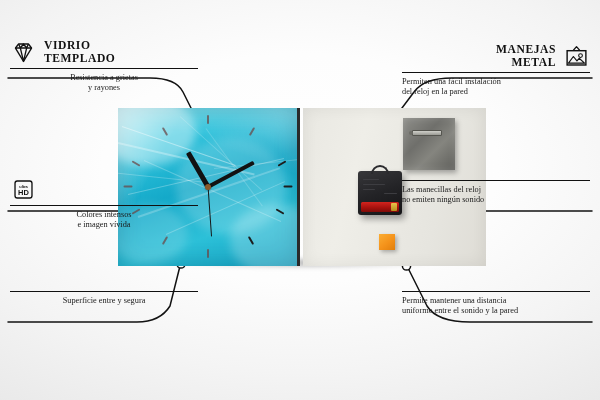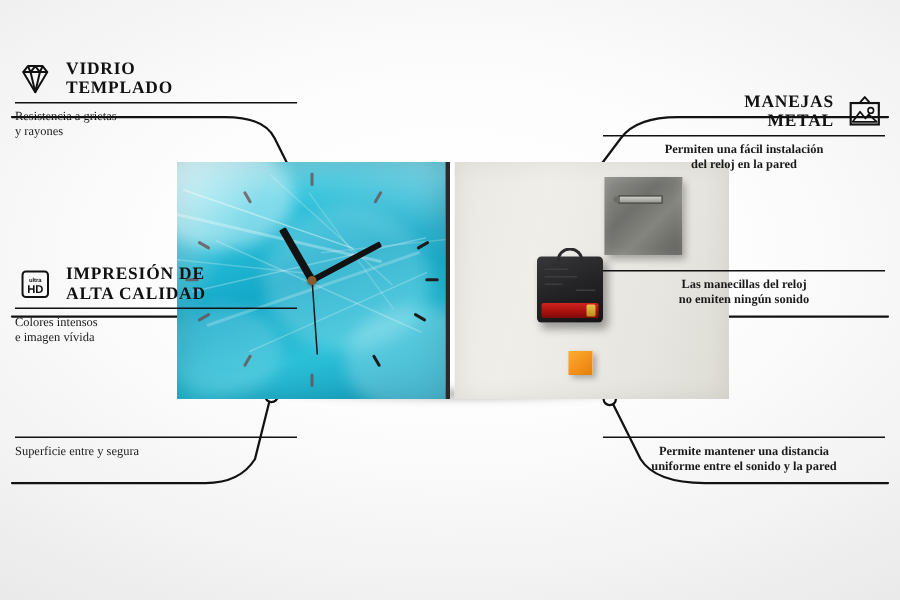--- a/index.html
+++ b/index.html
@@ -33,22 +33,22 @@
   .feat.right .title { text-align:right; }
   .rule { height:1.3px; background:#111; margin-top:3px; width:100%; }
   .desc {
     font-family:"Liberation Serif", serif;
     font-size:8.3px;
     line-height:10.4px;
     color:#1a1a1a;
     margin-top:3.5px;
     white-space:pre-line;
   }
-  .feat.left .desc { text-align:left; }
-  .feat.right .desc { text-align:center;font-weight:bold; }
+  .feat.left .desc { text-align:center; }
+  .feat.right .desc { text-align:left; }
 
   .ico { width:27px; height:25px; flex:0 0 auto; display:block; }
 
   
   #product { position:absolute; left:118px; top:108px; width:368px; height:164px; }
   #shadow {
     position:absolute; left:6px; top:150px; width:362px; height:16px;
     background:radial-gradient(ellipse 50% 50% at 50% 30%, rgba(0,0,0,.30), rgba(0,0,0,0) 72%);
     filter:blur(2px);
   }
@@ -215,34 +215,32 @@
 y rayones</div>
   </div>
 
   <div class="feat left" style="left:10px; top:177px;">
     <div class="head">
       <svg class="ico" viewBox="0 0 30 28">
         <rect x="5.5" y="4.5" width="19" height="19" rx="2.5" fill="none" stroke="#111" stroke-width="1.5"></rect>
         <text x="15" y="12.2" font-family="Liberation Sans, sans-serif" font-size="4.4" font-weight="700" fill="#111" text-anchor="middle">ultra</text>
         <text x="15" y="20.4" font-family="Liberation Sans, sans-serif" font-size="8.4" font-weight="700" fill="#111" text-anchor="middle">HD</text>
       </svg>
-      <div class="title">IMPRESIÓN DE
-ALTA CALIDAD</div>
     </div>
     <div class="rule"></div>
     <div class="desc">Colores intensos
 e imagen vívida</div>
   </div>
 
   <div class="feat left" style="left:10px; top:288px;">
     <div class="rule"></div>
     <div class="desc">Superficie entre y segura</div>
   </div>
 
-  <div class="feat right" style="left:402px; top:62px;">
+  <div class="feat right" style="left:402px; top:44px;">
     <div class="head">
       <div class="title">MANEJAS
 METAL</div>
       <svg class="ico" viewBox="0 0 30 28">
         <path d="M11.5 7 L15 3 L18.5 7" fill="none" stroke="#111" stroke-width="1.4" stroke-linejoin="round"></path>
         <rect x="4.5" y="7.5" width="21" height="16" fill="none" stroke="#111" stroke-width="1.6"></rect>
         <circle cx="19.5" cy="13" r="2.1" fill="none" stroke="#111" stroke-width="1.2"></circle>
         <path d="M6 21.5 L11.5 14 L15.5 19 L18 16 L24 21.5 Z" fill="none" stroke="#111" stroke-width="1.3" stroke-linejoin="round"></path>
       </svg>
     </div>

